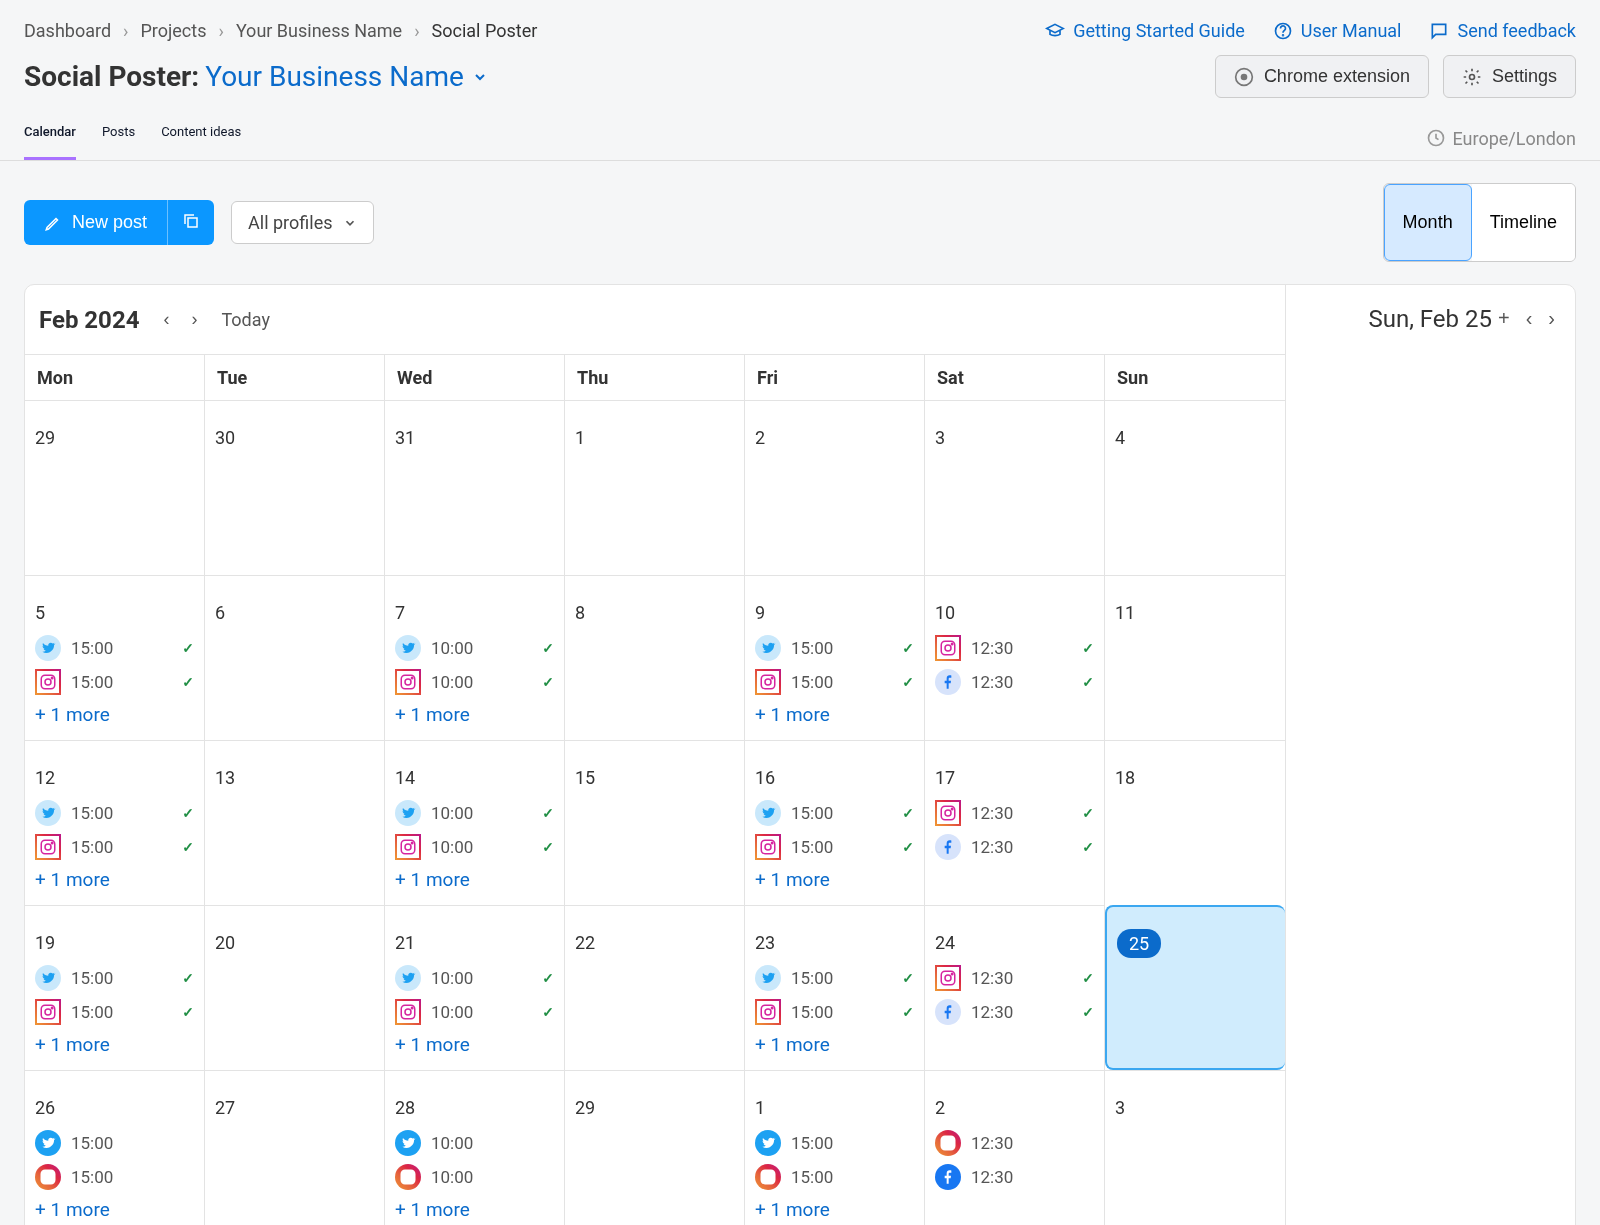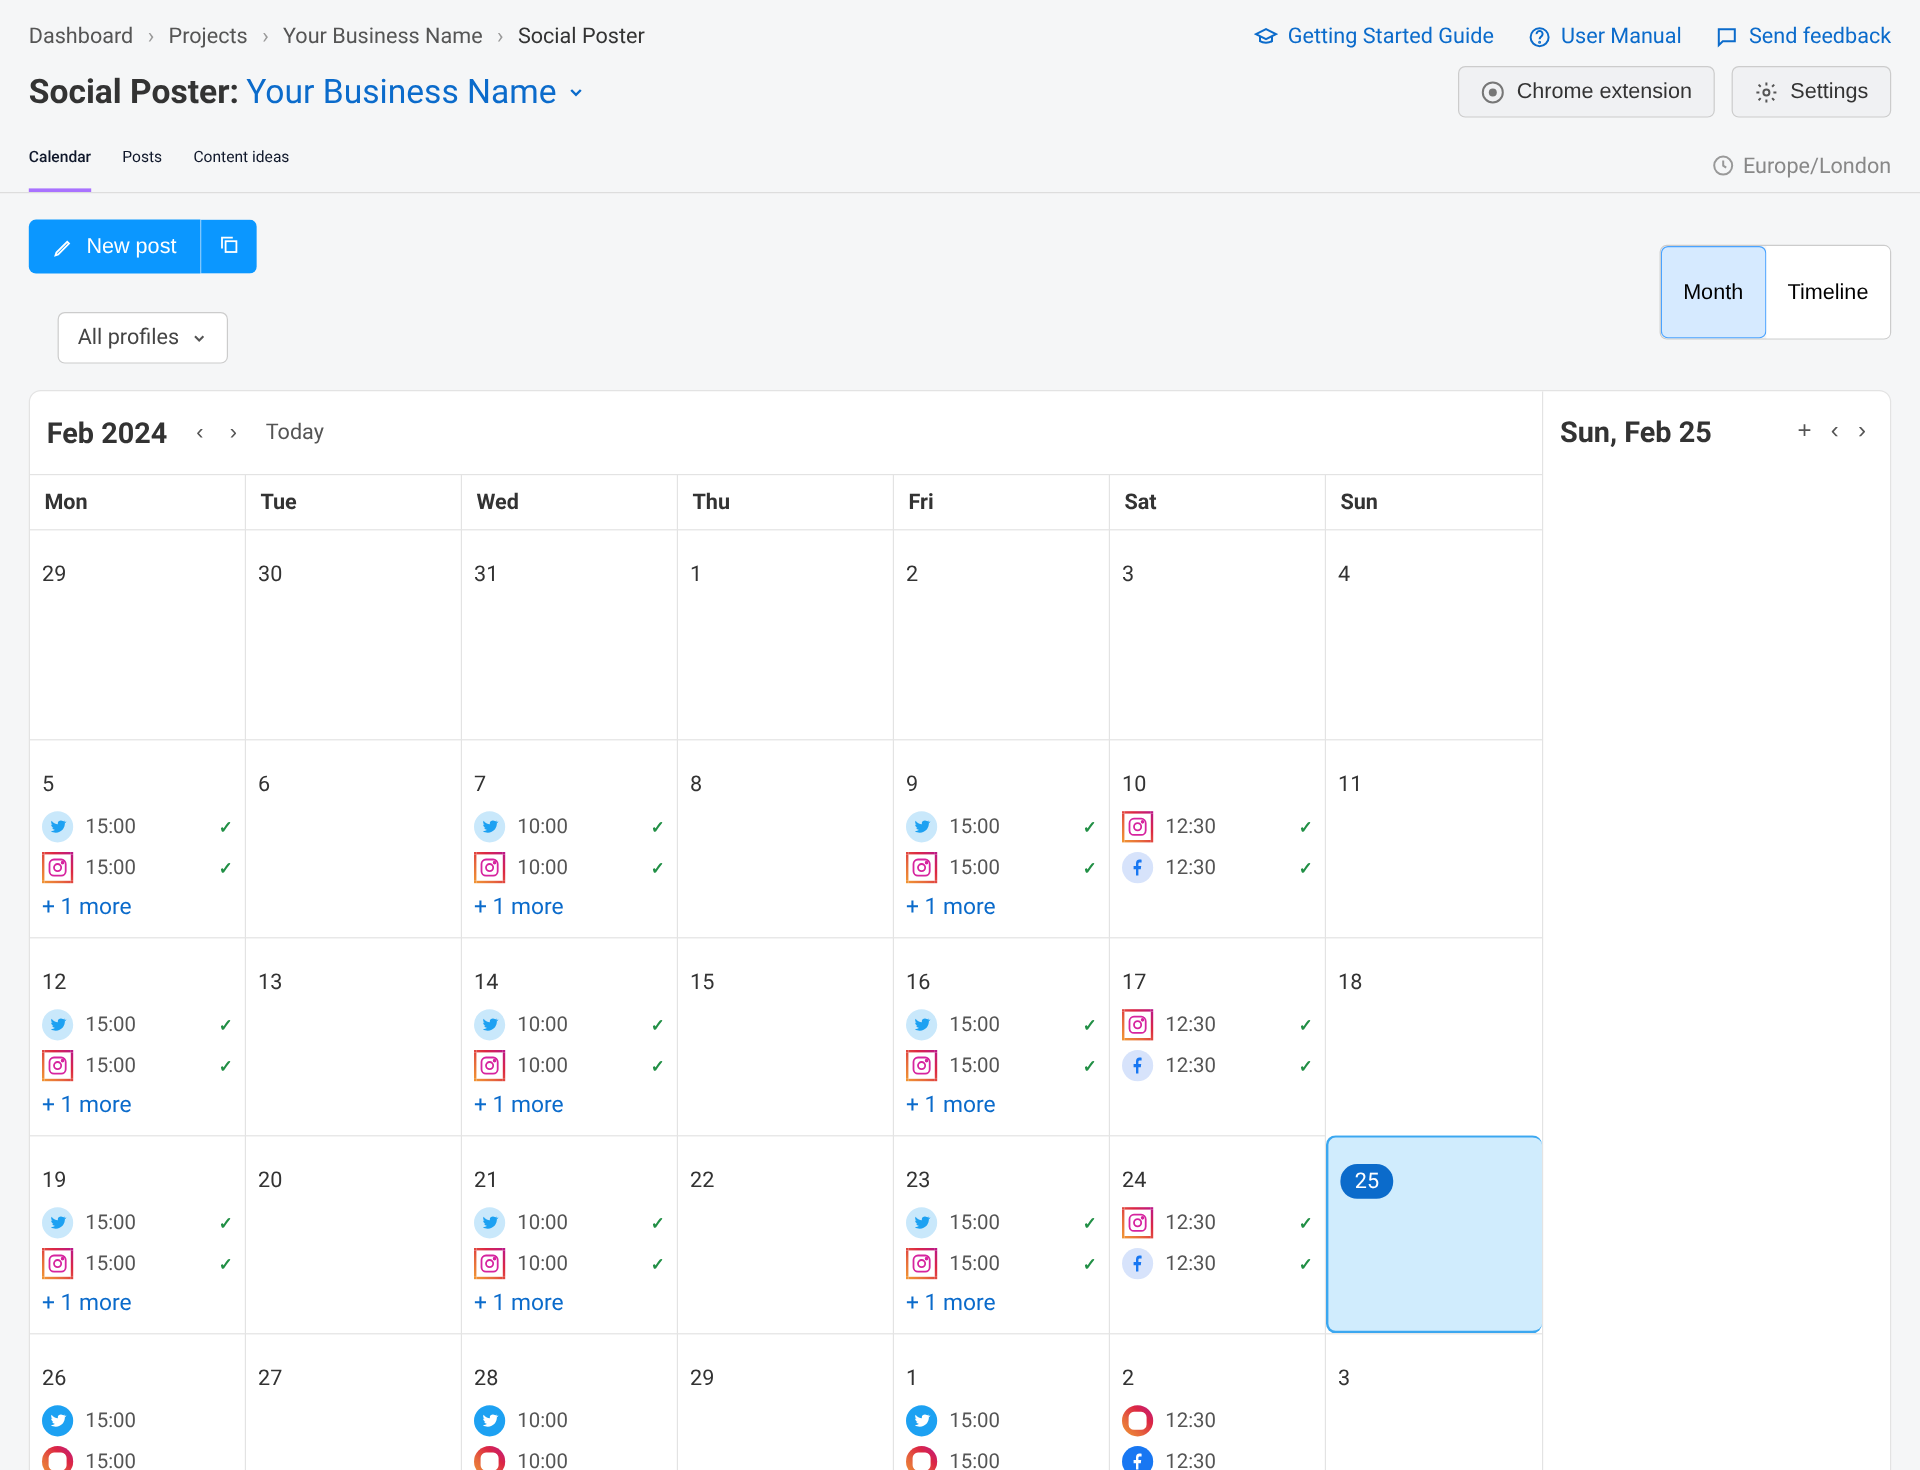--- a/index.html
+++ b/index.html
@@ -16,38 +16,38 @@
 .titlebar h1 { font-size:28px; font-weight:700; display:flex; align-items:center; gap:6px; }
 .titlebar h1 .biz { color:#0b6bcb; font-weight:400; display:flex; align-items:center; gap:8px; cursor:pointer; }
 .title-actions { display:flex; gap:14px; }
 .btn-gray { display:flex; align-items:center; gap:10px; padding:10px 18px; background:#f0f1f3; border:1px solid #ccc; border-radius:6px; font-size:18px; color:#333; cursor:pointer; }
 .tabbar { display:flex; justify-content:space-between; align-items:center; padding:0 24px; border-bottom:1px solid #ddd; }
 .tabs { display:flex; gap:26px; }
 .tabs a { padding:8px 0 18px; font-size:13px; color:#0f172a; text-decoration:none; cursor:pointer; }
 .tabs a.active { border-bottom:3px solid #a972ff; font-weight:500; }
 .tz { color:#888; font-size:18px; display:flex; align-items:center; gap:6px; }
 .toolbar { display:flex; justify-content:space-between; align-items:center; padding:22px 24px; }
-.toolbar-left { display:flex; gap:32px; align-items:center;flex-direction:column; }
+.toolbar-left { display:flex; gap:17px; align-items:center; }
 .btn-primary { background:#0b97ff; color:#fff; border:none; border-radius:6px 0 0 6px; padding:12px 20px; font-size:18px; display:flex; align-items:center; gap:10px; cursor:pointer; }
 .btn-primary-grp { display:flex; }
 .btn-primary-side { background:#0b97ff; color:#fff; border:none; border-left:1px solid rgba(255,255,255,.4); border-radius:0 6px 6px 0; padding:12px 14px; cursor:pointer; }
 .dropdown { display:flex; align-items:center; gap:10px; padding:10px 16px; border:1px solid #ccc; background:#fff; border-radius:6px; font-size:18px; color:#444; cursor:pointer; }
 .view-toggle { display:flex; border:1px solid #ccc; border-radius:6px; overflow:hidden; }
 .view-toggle button { padding:27px 18px; background:#fff; border:none; font-size:18px; cursor:pointer; }
 .view-toggle button.on { background:#d6eaff; border:1px solid #4aa3ff; border-radius:6px; }
 .cal-container { display:flex; margin:0 24px 24px; background:#fff; border:1px solid #e3e3e3; border-radius:10px; overflow:hidden; }
 .cal-main { flex:1; }
 .cal-side { width:290px; border-left:1px solid #e3e3e3; }
 .cal-head { display:flex; align-items:center; gap:16px; padding:18px 14px; }
 .cal-head h2 { font-size:24px; font-weight:700; }
 .nav { display:flex; gap:6px; }
 .nav button { background:none; border:none; color:#555; cursor:pointer; padding:6px 8px; font-size:18px; }
 .today-btn { color:#555; font-size:18px; cursor:pointer; }
 .side-head { display:flex; align-items:center; justify-content:space-between; padding:18px 14px; }
-.side-head h2 { font-size:24px; font-weight:700; flex:1; }
+.side-head h2 { font-size:24px; font-weight:400; flex:1;text-align:right; }
 .side-head .ctl { display:flex; gap:4px; }
 .side-head .ctl button { background:none; border:none; color:#555; cursor:pointer; padding:4px 6px; font-size:20px; }
 .grid-head, .grid-row { display:grid; grid-template-columns:repeat(7,1fr); }
 .grid-head > div { padding:12px 12px; font-weight:700; font-size:18px; border-top:1px solid #e3e3e3; border-right:1px solid #e3e3e3; }
 .grid-head > div:last-child { border-right:none; }
 .cell { border-top:1px solid #e3e3e3; border-right:1px solid #e3e3e3; padding:26px 10px 14px; min-height:135px; }
 .grid-row .cell:last-child { border-right:none; }
 .cell.r1 { min-height:175px; }
 .daynum { font-size:18px; color:#333; margin-bottom:8px; }
 .daynum.muted { color:#333; }

